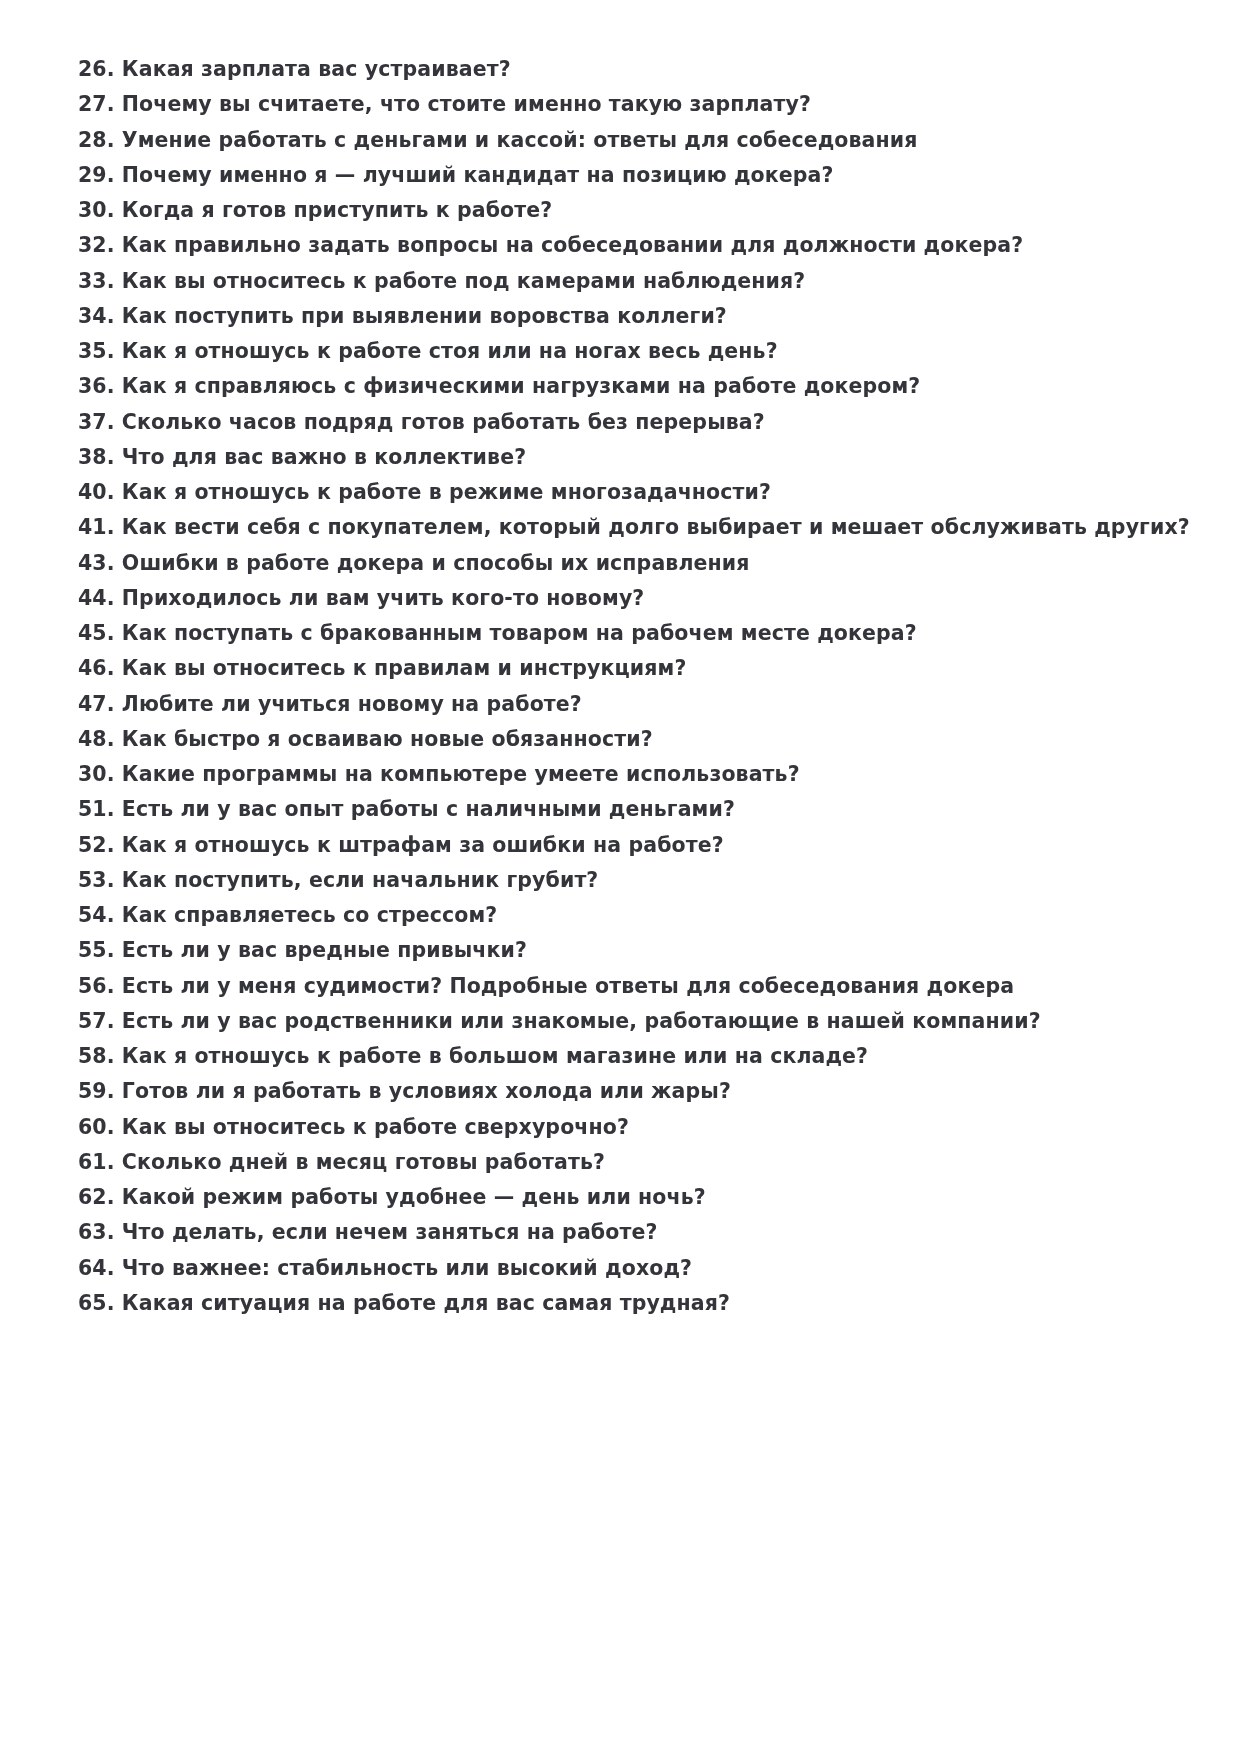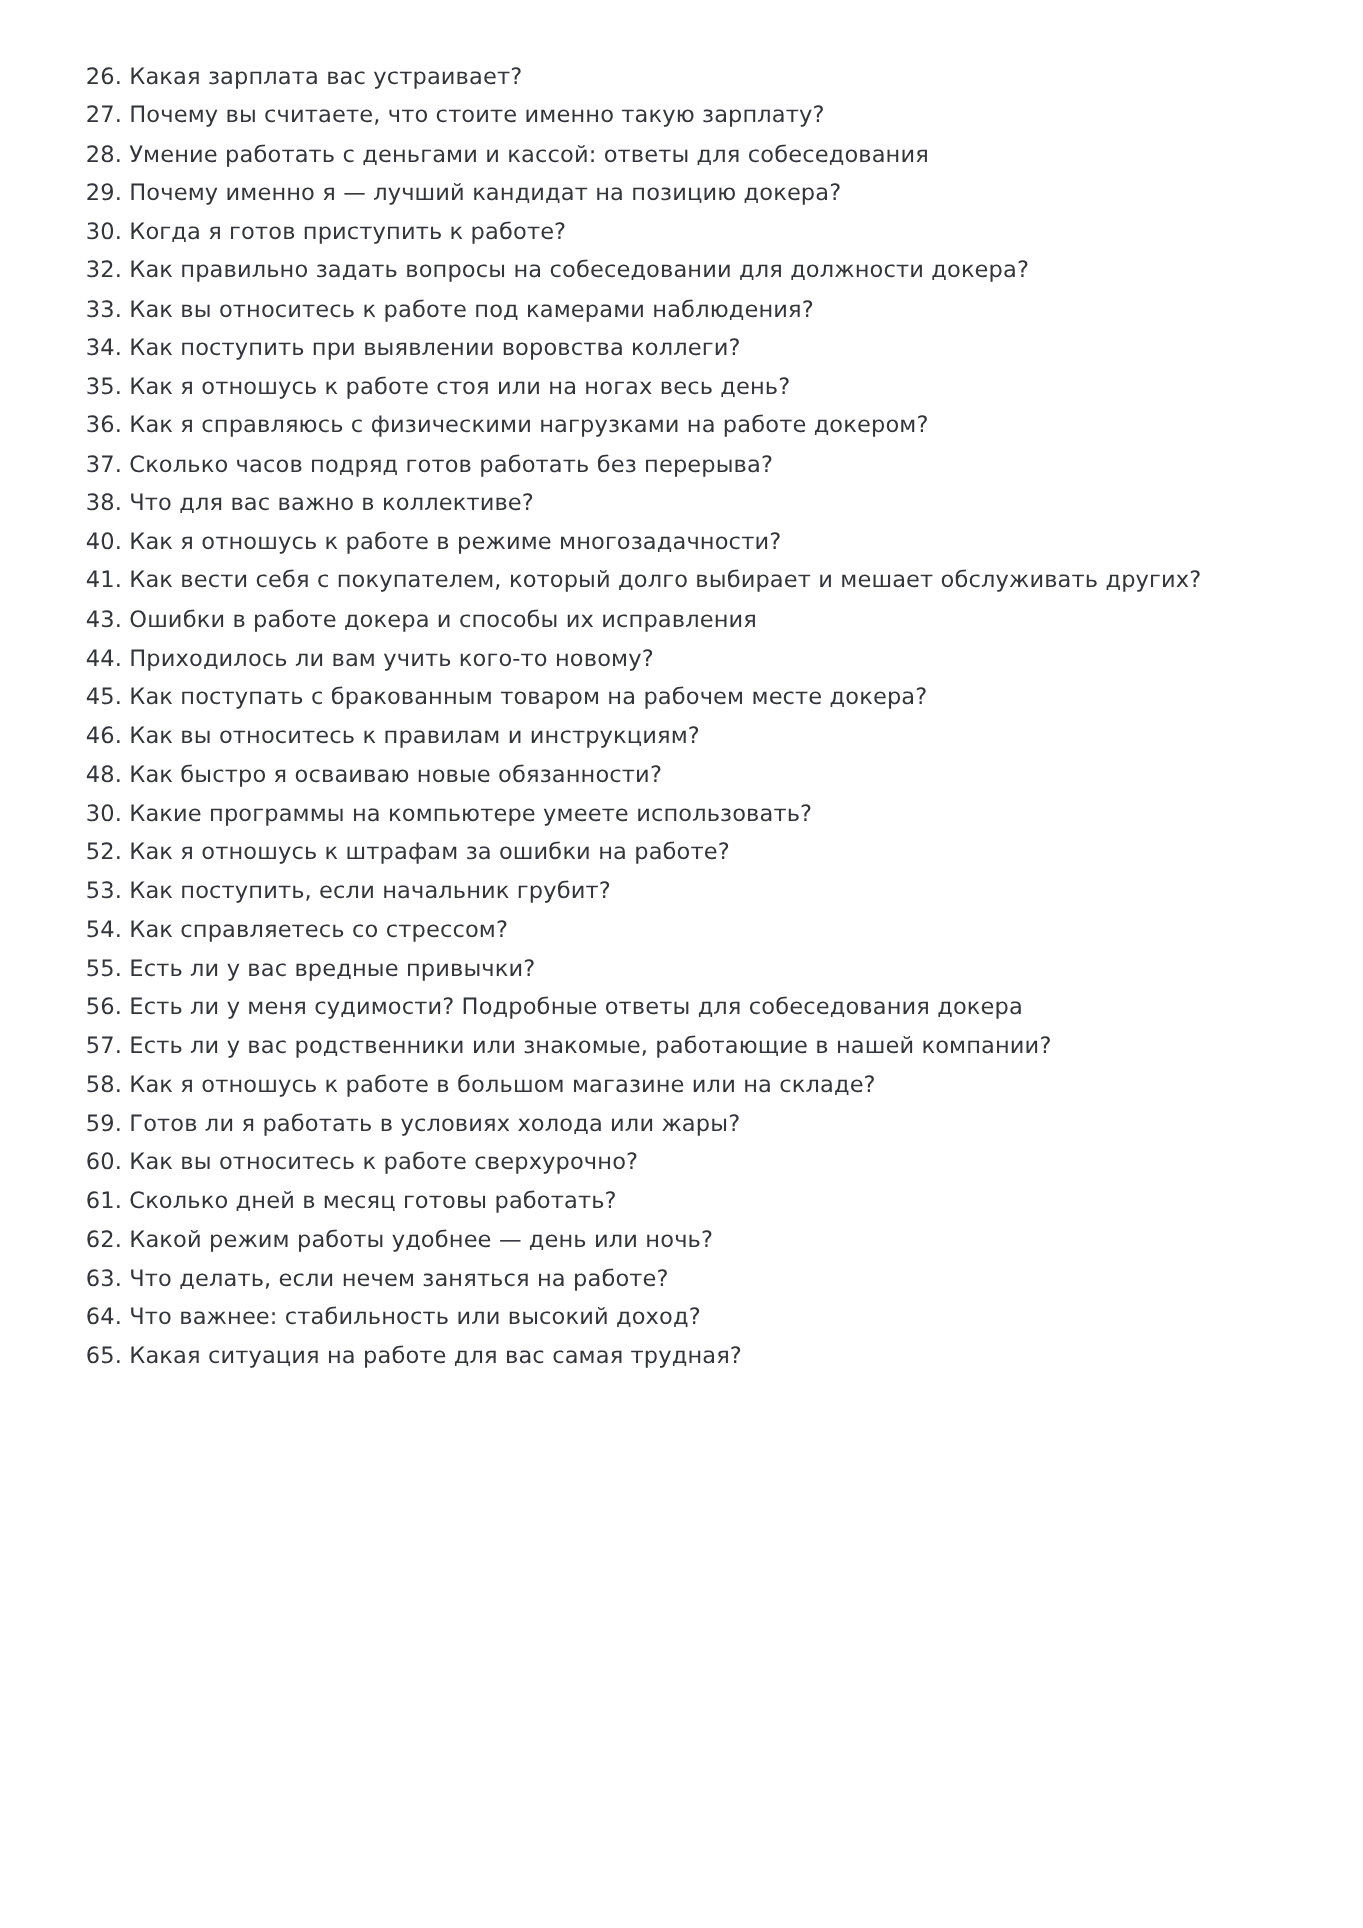--- a/index.html
+++ b/index.html
@@ -19,20 +19,21 @@
     box-sizing: border-box;
     width: 1239px;
     height: 1753px;
     padding: 52px 70px 40px 78px;
     background: #ffffff;
   }
   .question-list {
     list-style: none;
     margin: 0;
     padding: 0;
+    font-weight: bold;
   }
   .question-item {
     font-size: 20.5px;
     line-height: 1.72;
     color: #33353a;
     letter-spacing: 0.1px;
     white-space: nowrap;
   }
 </style>
 </head>
@@ -51,22 +52,24 @@
       <li class="question-item">35. Как я отношусь к работе стоя или на ногах весь день?</li>
       <li class="question-item">36. Как я справляюсь с физическими нагрузками на работе докером?</li>
       <li class="question-item">37. Сколько часов подряд готов работать без перерыва?</li>
       <li class="question-item">38. Что для вас важно в коллективе?</li>
       <li class="question-item">40. Как я отношусь к работе в режиме многозадачности?</li>
       <li class="question-item">41. Как вести себя с покупателем, который долго выбирает и мешает обслуживать других?</li>
       <li class="question-item">43. Ошибки в работе докера и способы их исправления</li>
       <li class="question-item">44. Приходилось ли вам учить кого-то новому?</li>
       <li class="question-item">45. Как поступать с бракованным товаром на рабочем месте докера?</li>
       <li class="question-item">46. Как вы относитесь к правилам и инструкциям?</li>
+      <li class="question-item">47. Любите ли учиться новому на работе?</li>
       <li class="question-item">48. Как быстро я осваиваю новые обязанности?</li>
       <li class="question-item">30. Какие программы на компьютере умеете использовать?</li>
+      <li class="question-item">51. Есть ли у вас опыт работы с наличными деньгами?</li>
       <li class="question-item">52. Как я отношусь к штрафам за ошибки на работе?</li>
       <li class="question-item">53. Как поступить, если начальник грубит?</li>
       <li class="question-item">54. Как справляетесь со стрессом?</li>
       <li class="question-item">55. Есть ли у вас вредные привычки?</li>
       <li class="question-item">56. Есть ли у меня судимости? Подробные ответы для собеседования докера</li>
       <li class="question-item">57. Есть ли у вас родственники или знакомые, работающие в нашей компании?</li>
       <li class="question-item">58. Как я отношусь к работе в большом магазине или на складе?</li>
       <li class="question-item">59. Готов ли я работать в условиях холода или жары?</li>
       <li class="question-item">60. Как вы относитесь к работе сверхурочно?</li>
       <li class="question-item">61. Сколько дней в месяц готовы работать?</li>

